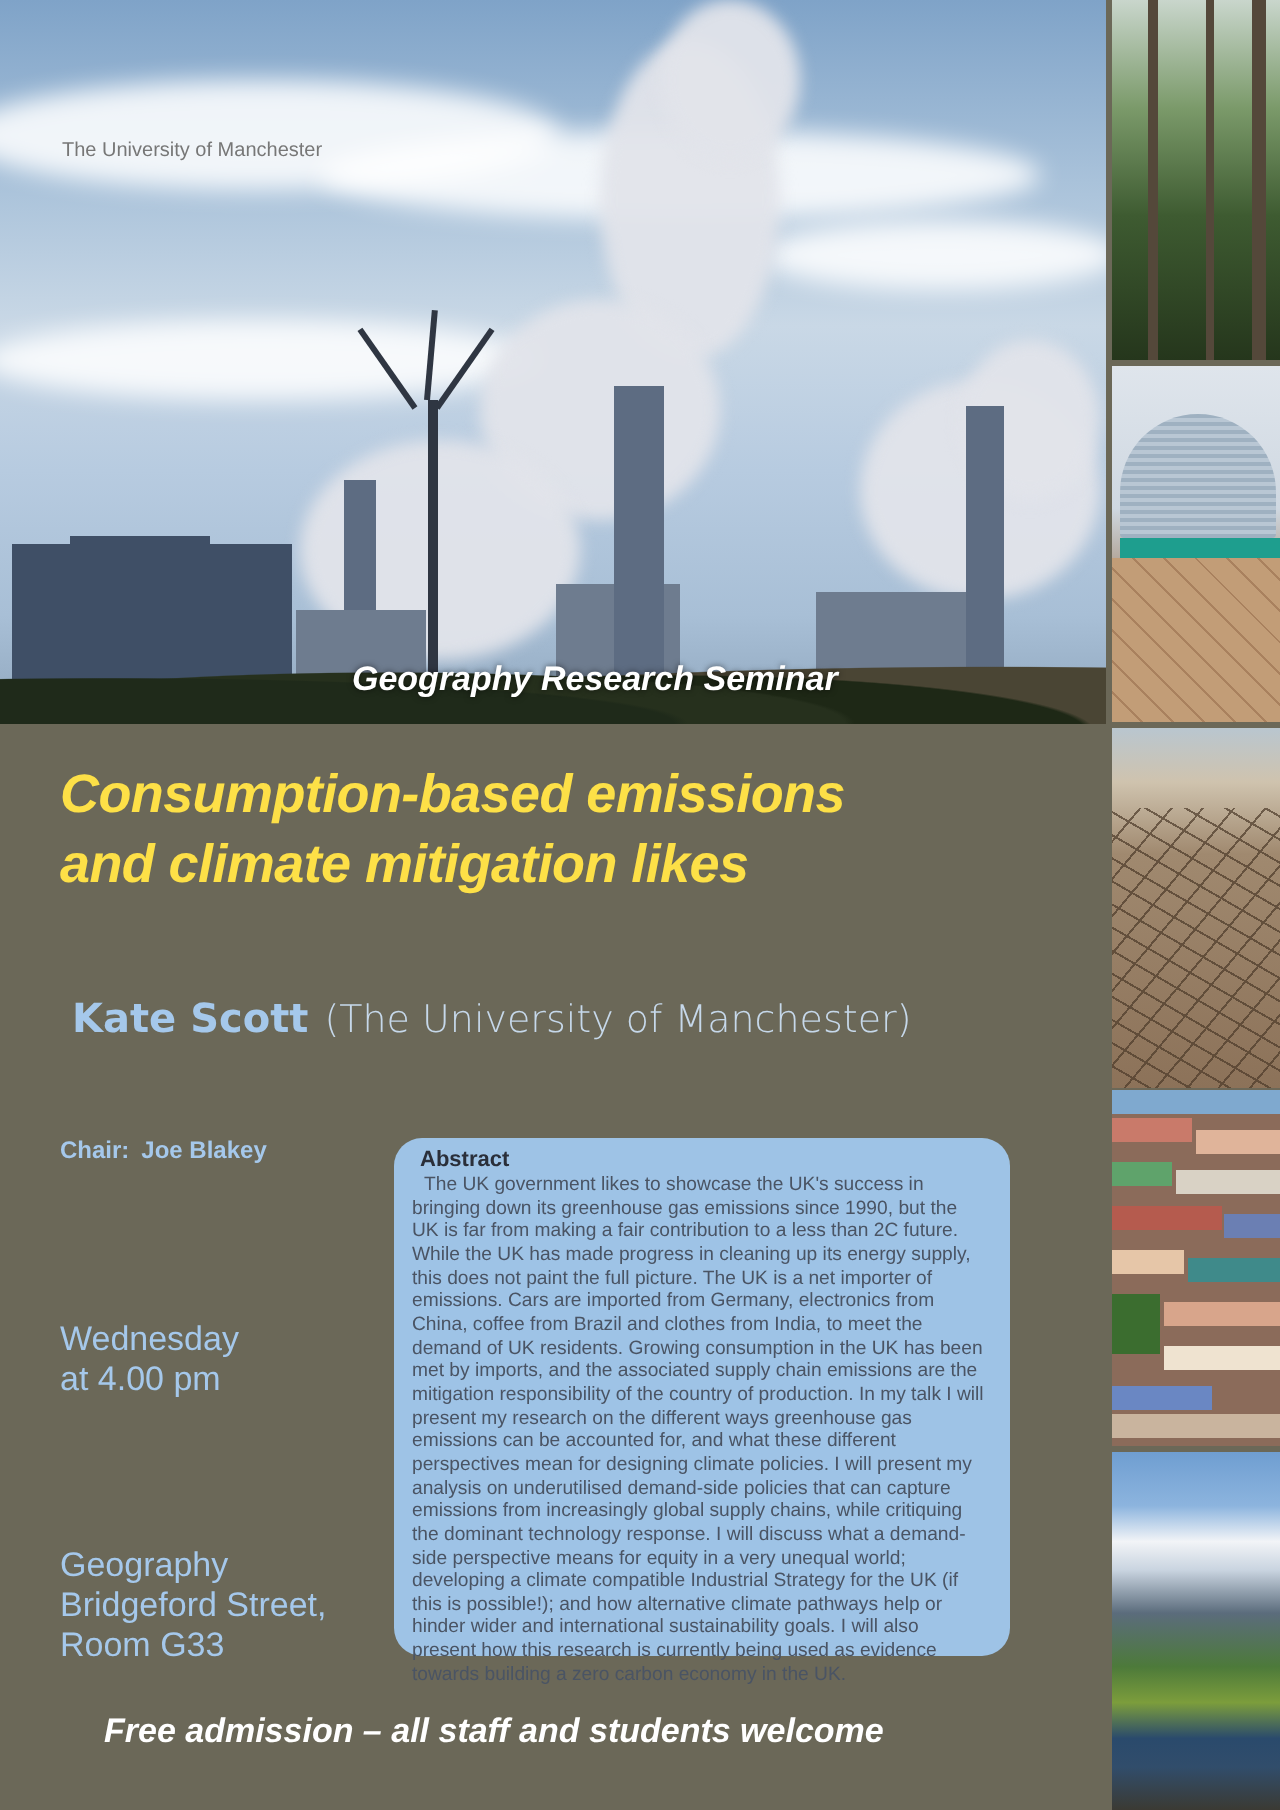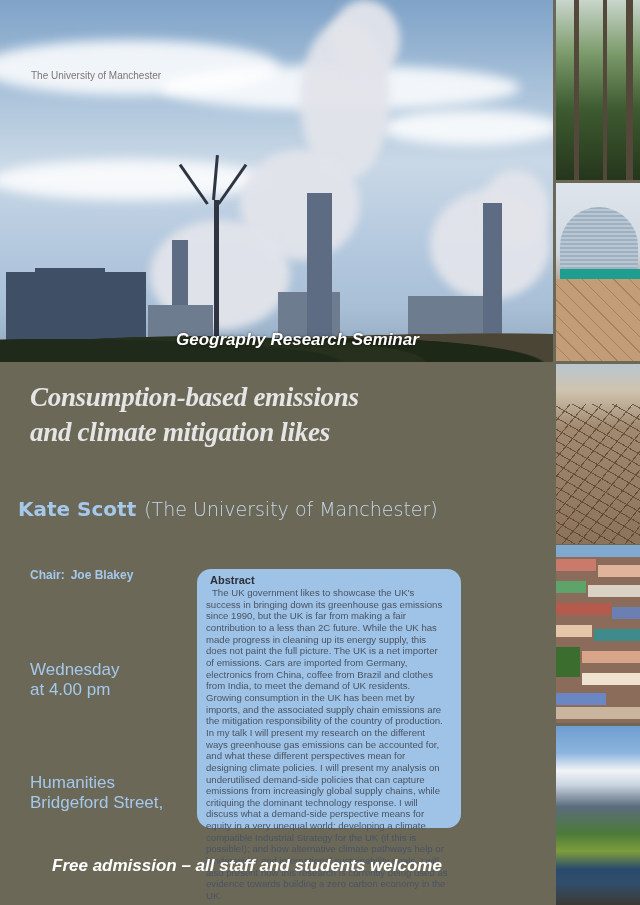--- a/index.html
+++ b/index.html
@@ -40,33 +40,33 @@
   .s2 .base { position:absolute; left:4px; top:86px; width:80px; height:10px; background:#1e9e8e; }
   .s2 .tiles { position:absolute; left:0; top:96px; width:84px; height:82px;
     background:repeating-linear-gradient(45deg,#c29d77 0 10px,#a9815e 10px 11px), #c29d77; }
   .s3 { top:364px; height:180px; background:linear-gradient(180deg,#b9c6cf 0%,#cfc3ae 15%,#a0896f 35%,#8c7259 100%); }
   .s3 .crack { position:absolute; inset:40px 0 0 0; background:repeating-linear-gradient(30deg,transparent 0 9px,#4d3b2a 9px 10px),repeating-linear-gradient(-50deg,transparent 0 11px,#4d3b2a 11px 12px); opacity:0.7; }
   .s4 { top:545px; height:178px; background:#8b6b5a; }
   .s4 .h { position:absolute; height:12px; }
   .s5 { top:726px; height:179px; background:linear-gradient(180deg,#6f9ed1 0%,#8cb4de 15%,#f2f4f7 25%,#c9d4e0 33%,#5b6c7c 45%,#4d7a3a 60%,#7c9d3c 70%,#2a4a6c 80%,#314d6b 88%,#3b3a33 100%); }
 
   
-  .title { position:absolute; left:30px; top:380px; width:520px; color:#e5e5e5; font-family:Liberation Serif, serif; font-style:italic; font-weight:bold; font-size:27px; line-height:35px; letter-spacing:-0.3px; }
-  .speaker { position:absolute; left:18px; top:496px; font-size:20px; line-height:26px; white-space:nowrap;text-align:center; }
+  .title { position:absolute; left:30px; top:380px; width:520px; color:#fde047; font-family:Liberation Sans, sans-serif; font-style:italic; font-weight:bold; font-size:27px; line-height:35px; letter-spacing:-0.3px; }
+  .speaker { position:absolute; left:36px; top:496px; font-size:20px; line-height:26px; white-space:nowrap;text-align:center; }
   .speaker .name { color:#a5c8eb; font-weight:bold; font-family:"DejaVu Sans", sans-serif; }
   .speaker .aff { color:#c6d8ea; font-family:"DejaVu Sans", sans-serif; font-weight:200; margin-left:8px; font-size:19px; }
 
   .chair { position:absolute; left:30px; top:568px; color:#a5c8eb; font-size:12px; font-weight:bold; font-family:"Liberation Sans", sans-serif; }
   .chair span + span { margin-left:6px; }
 
   .when { position:absolute; left:30px; top:660px; color:#a5c8eb; font-family:"Liberation Sans", sans-serif; font-size:17px; line-height:20px; }
   .when sup { font-size:9px; }
   .where { position:absolute; left:30px; top:773px; color:#a5c8eb; font-family:"Liberation Sans", sans-serif; font-size:17px; line-height:20px; }
 
-  .abstract { position:absolute; left:197px; top:569px; width:264px; height:259px; background:#9ec3e6; border-radius:14px; padding:5px 13px 0 9px; box-sizing:border-box; }
+  .abstract { position:absolute; left:197px; top:569px; width:308px; height:259px; background:#9ec3e6; border-radius:14px; padding:5px 13px 0 9px; box-sizing:border-box; }
   .abstract h3 { margin:0 0 1px 4px; font-family:"Liberation Sans", sans-serif; font-size:11px; font-weight:bold; color:#2a2f3a; }
   .abstract p { margin:0; font-family:"Liberation Sans", sans-serif; font-size:9.6px; line-height:11.65px; color:#4a5464; text-indent:6px; }
 
   .footer { position:absolute; left:52px; top:856px; color:#fff; font-family:"Liberation Sans", sans-serif; font-style:italic; font-weight:bold; font-size:17px; white-space:nowrap; }
 </style>
 </head>
 <body>
 
 <div class="hero">
   <div class="cloud" style="left:-20px;top:40px;width:300px;height:55px;"></div>
@@ -145,22 +145,23 @@
 <div class="chair">
   <span>Chair:</span><span>Joe Blakey</span>
 </div>
 
 <div class="when">
   <div>Wednesday</div>
   <div>at 4.00 pm</div>
 </div>
 
 <div class="where">
-  <div>Humanities</div>
+  <div>Geography</div>
   <div>Bridgeford Street,</div>
+  <div>Room G33</div>
 </div>
 
 <div class="abstract">
   <h3>Abstract</h3>
   <p>The UK government likes to showcase the UK's success in bringing down its greenhouse gas emissions since 1990, but the UK is far from making a fair contribution to a less than 2C future. While the UK has made progress in cleaning up its energy supply, this does not paint the full picture. The UK is a net importer of emissions. Cars are imported from Germany, electronics from China, coffee from Brazil and clothes from India, to meet the demand of UK residents. Growing consumption in the UK has been met by imports, and the associated supply chain emissions are the mitigation responsibility of the country of production. In my talk I will present my research on the different ways greenhouse gas emissions can be accounted for, and what these different perspectives mean for designing climate policies. I will present my analysis on underutilised demand-side policies that can capture emissions from increasingly global supply chains, while critiquing the dominant technology response. I will discuss what a demand-side perspective means for equity in a very unequal world; developing a climate compatible Industrial Strategy for the UK (if this is possible!); and how alternative climate pathways help or hinder wider and international sustainability goals. I will also present how this research is currently being used as evidence towards building a zero carbon economy in the UK.</p>
 </div>
 
 <div class="footer">Free admission – all staff and students welcome</div>
 
 </body></html>

